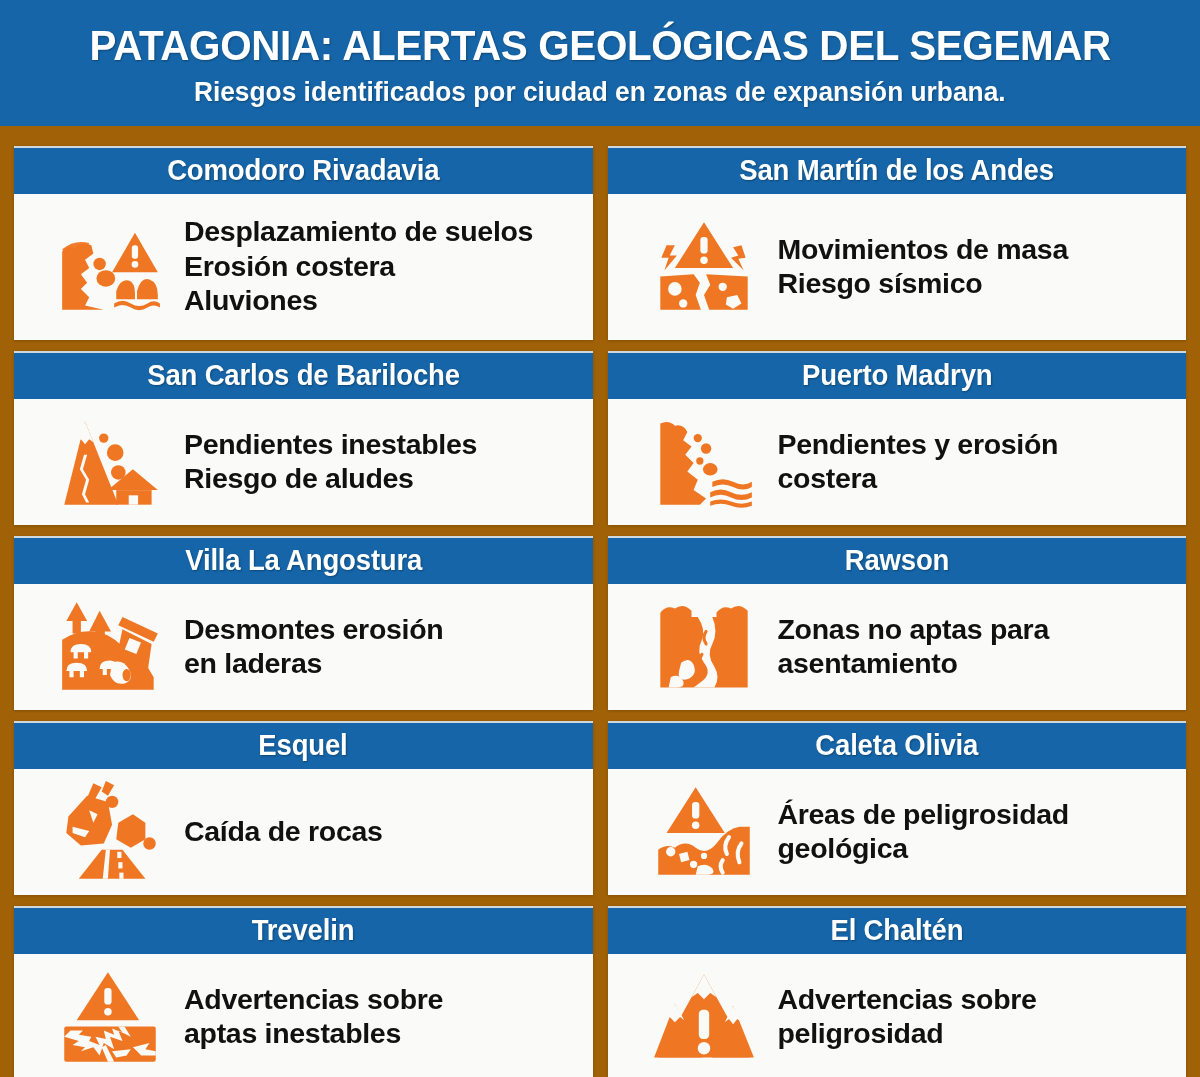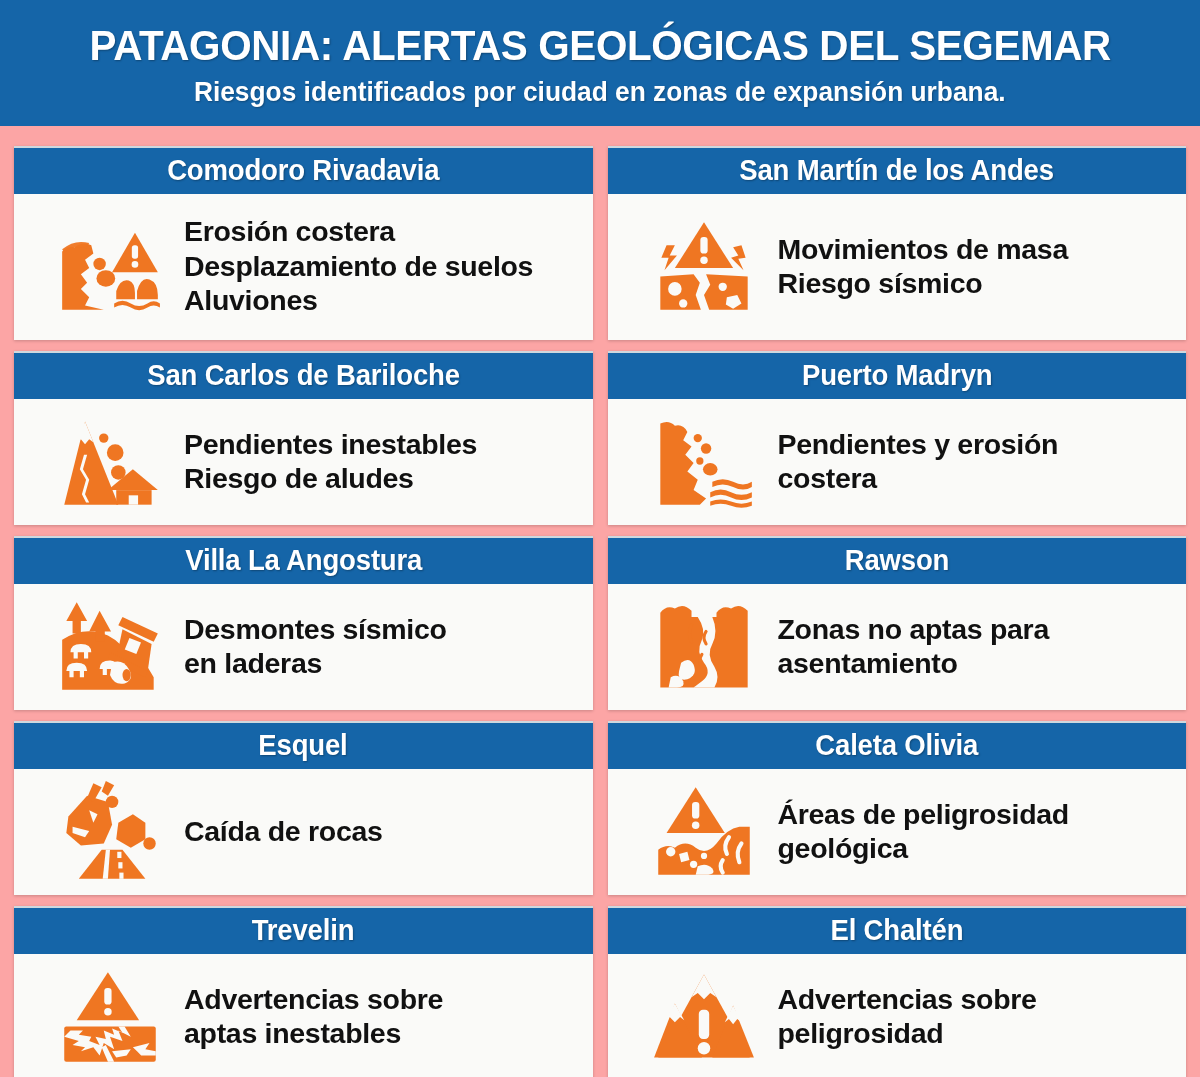--- a/index.html
+++ b/index.html
@@ -8,21 +8,21 @@
     width: 1200px;
     height: 1077px;
     background: #e9e9ea;
     font-family: "Liberation Sans", sans-serif;
     overflow: hidden;
   }
   #page {
     position: relative;
     width: 1200px;
     height: 1077px;
-    background: #fca5a5;
+    background: #a16207;
   }
 
   
   .header {
     background: #1565a8;
     height: 126px;
     padding: 14px 20px 10px 20px;
     text-align: center;
     display: flex;
     flex-direction: column;
@@ -135,22 +135,22 @@
             <path d="M60 10 L92 10 L92 11 L78 11 Z" opacity="0"></path>
             <path d="M74 18 L96 56 L52 56 Z"></path>
             <rect x="71" y="30" width="6" height="13" rx="2.5" fill="#fafaf8"></rect>
             <circle cx="74" cy="48.5" r="3.2" fill="#fafaf8"></circle>
             <path d="M56 74 Q60 62 68 64 Q74 66 74 76 L74 82 L56 82 Z"></path>
             <path d="M76 74 Q80 60 88 63 Q96 66 96 78 L96 82 L76 82 Z"></path>
             <path d="M54 86 Q62 81 70 86 Q78 91 86 86 Q92 82 98 86 L98 90 Q92 86 86 90 Q78 95 70 90 Q62 85 54 90 Z"></path>
           </svg>
         </div>
         <div class="card-risks">
+          <div class="risk-line">Desplazamiento de suelos</div>
           <div class="risk-line">Erosión costera</div>
-          <div class="risk-line">Desplazamiento de suelos</div>
           <div class="risk-line">Aluviones</div>
         </div>
       </div>
     </div>
 
     <div class="card tall">
       <div class="card-title-bar">
         <span class="card-title">San Martín de los Andes</span>
       </div>
       <div class="card-body">
@@ -242,21 +242,21 @@
             <path d="M40 72 Q40 64 50 64 Q60 64 60 72 L57 72 L57 78 L53 78 L53 72 L47 72 L47 78 L43 78 L43 72 Z" fill="#fafaf8"></path>
             <path d="M62 22 L96 38 L92 46 L58 30 Z"></path>
             <path d="M62 34 L90 48 L86 76 L56 62 Z"></path>
             <rect x="66" y="44" width="12" height="12" transform="rotate(22 72 50)" fill="#fafaf8"></rect>
             <path d="M50 56 L86 74 L84 80 L48 62 Z"></path>
             <path d="M52 66 Q62 62 68 72 Q74 82 64 86 Q54 88 50 78 Z" fill="#fafaf8"></path>
             <ellipse cx="66" cy="78" rx="4" ry="6" fill="#ef7622"></ellipse>
           </svg>
         </div>
         <div class="card-risks">
-          <div class="risk-line">Desmontes sísmico</div>
+          <div class="risk-line">Desmontes erosión</div>
           <div class="risk-line">en laderas</div>
         </div>
       </div>
     </div>
 
     <div class="card">
       <div class="card-title-bar">
         <span class="card-title">Rawson</span>
       </div>
       <div class="card-body">

